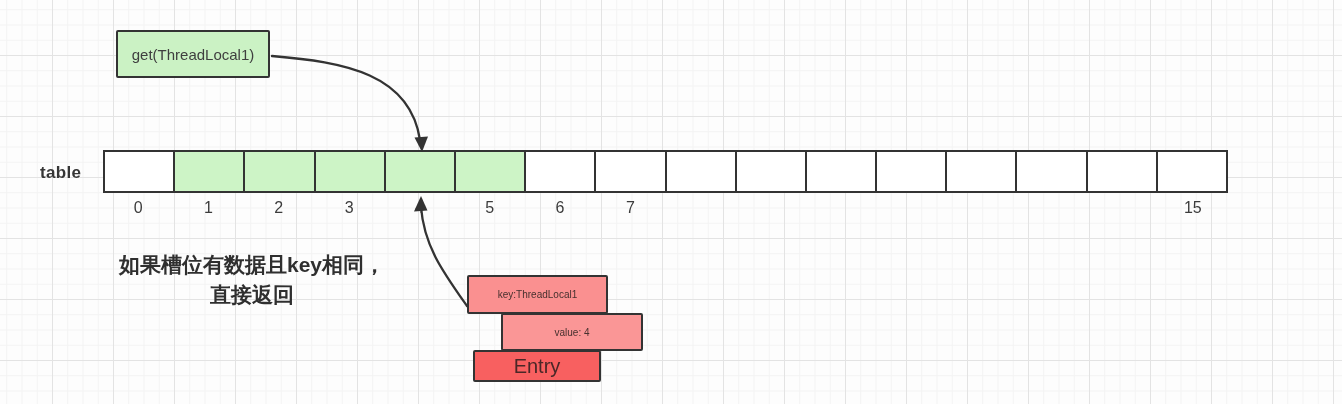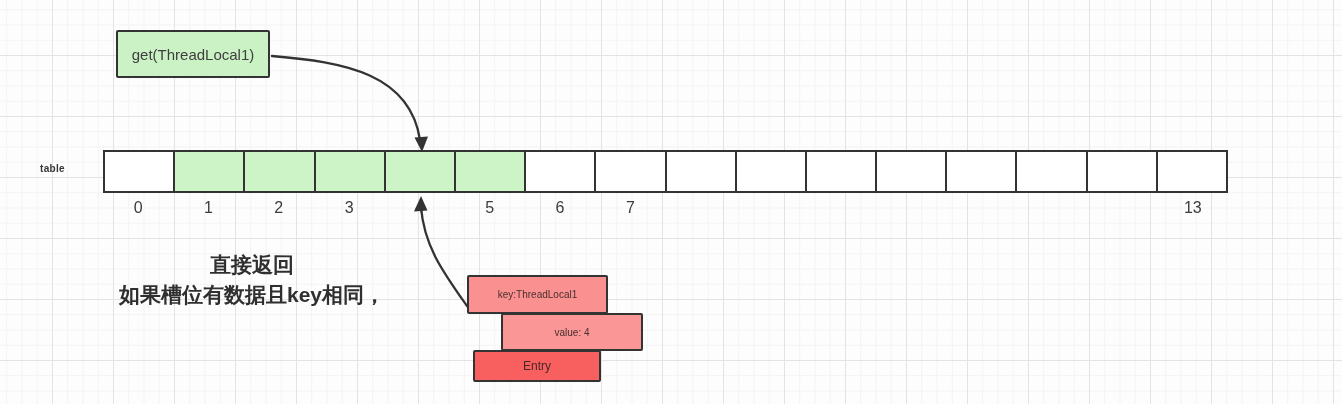--- a/index.html
+++ b/index.html
@@ -34,21 +34,21 @@
     padding-left:44px;
   }
   .getbox{
     position:absolute;left:116px;top:30px;width:154px;height:48px;
     background:var(--green);border:2px solid var(--border);border-radius:2px;
     display:flex;align-items:center;justify-content:center;
     font-size:15px;color:#3f3f3f;
   }
   .table-label{
     position:absolute;left:40px;top:163px;width:58px;
-    font-size:10px;font-weight:700;color:#363636;letter-spacing:.3px;
+    font-size:17px;font-weight:700;color:#363636;letter-spacing:.3px;
   }
   .row{
     position:absolute;left:103px;top:150px;width:1125px;height:43px;
     display:flex;
   }
   .row .cell{
     flex:1 1 0;height:43px;background:var(--cell-bg);
     border:2px solid var(--border);margin-left:-2px;
   }
   .row .cell:first-child{margin-left:0;}
@@ -64,21 +64,21 @@
     position:absolute;left:104px;top:250px;width:296px;
     text-align:center;font-size:21px;line-height:30px;font-weight:700;color:#2f2f2f;
   }
   .stackbox{
     position:absolute;border:2px solid var(--border);border-radius:2px;
     display:flex;align-items:center;justify-content:center;
     font-size:10px;color:#46302e;
   }
   .keybox{left:467px;top:275px;width:141px;height:39px;background:var(--red1);}
   .valuebox{left:466px;top:313px;width:142px;height:38px;background:var(--red2);margin-left:35px;}
-  .entrybox{left:473px;top:350px;width:128px;height:32px;background:var(--red3);font-size:12px;color:#4a2727;}
+  .entrybox{left:473px;top:350px;width:128px;height:32px;background:var(--red3);font-size:20px;color:#4a2727;}
   svg.overlay{position:absolute;left:0;top:0;pointer-events:none;}
 </style>
 </head>
 <body>
 
 <div class="canvas">
 
   <div class="getbox">
     <span>get(ThreadLocal1)</span>
   </div>
@@ -113,26 +113,26 @@
       <div class="idx">5</div>
       <div class="idx">6</div>
       <div class="idx">7</div>
       <div class="idx"></div>
       <div class="idx"></div>
       <div class="idx"></div>
       <div class="idx"></div>
       <div class="idx"></div>
       <div class="idx"></div>
       <div class="idx"></div>
-      <div class="idx">13</div>
+      <div class="idx">15</div>
     </div>
 
   <div class="annotation">
+    <div>如果槽位有数据且key相同，</div>
     <div>直接返回</div>
-    <div>如果槽位有数据且key相同，</div>
   </div>
 
   <div class="stackbox keybox">
     <span>key:ThreadLocal1</span>
   </div>
   <div class="stackbox valuebox">
     <span>value: 4</span>
   </div>
   <div class="stackbox entrybox">
     <span>Entry</span>

